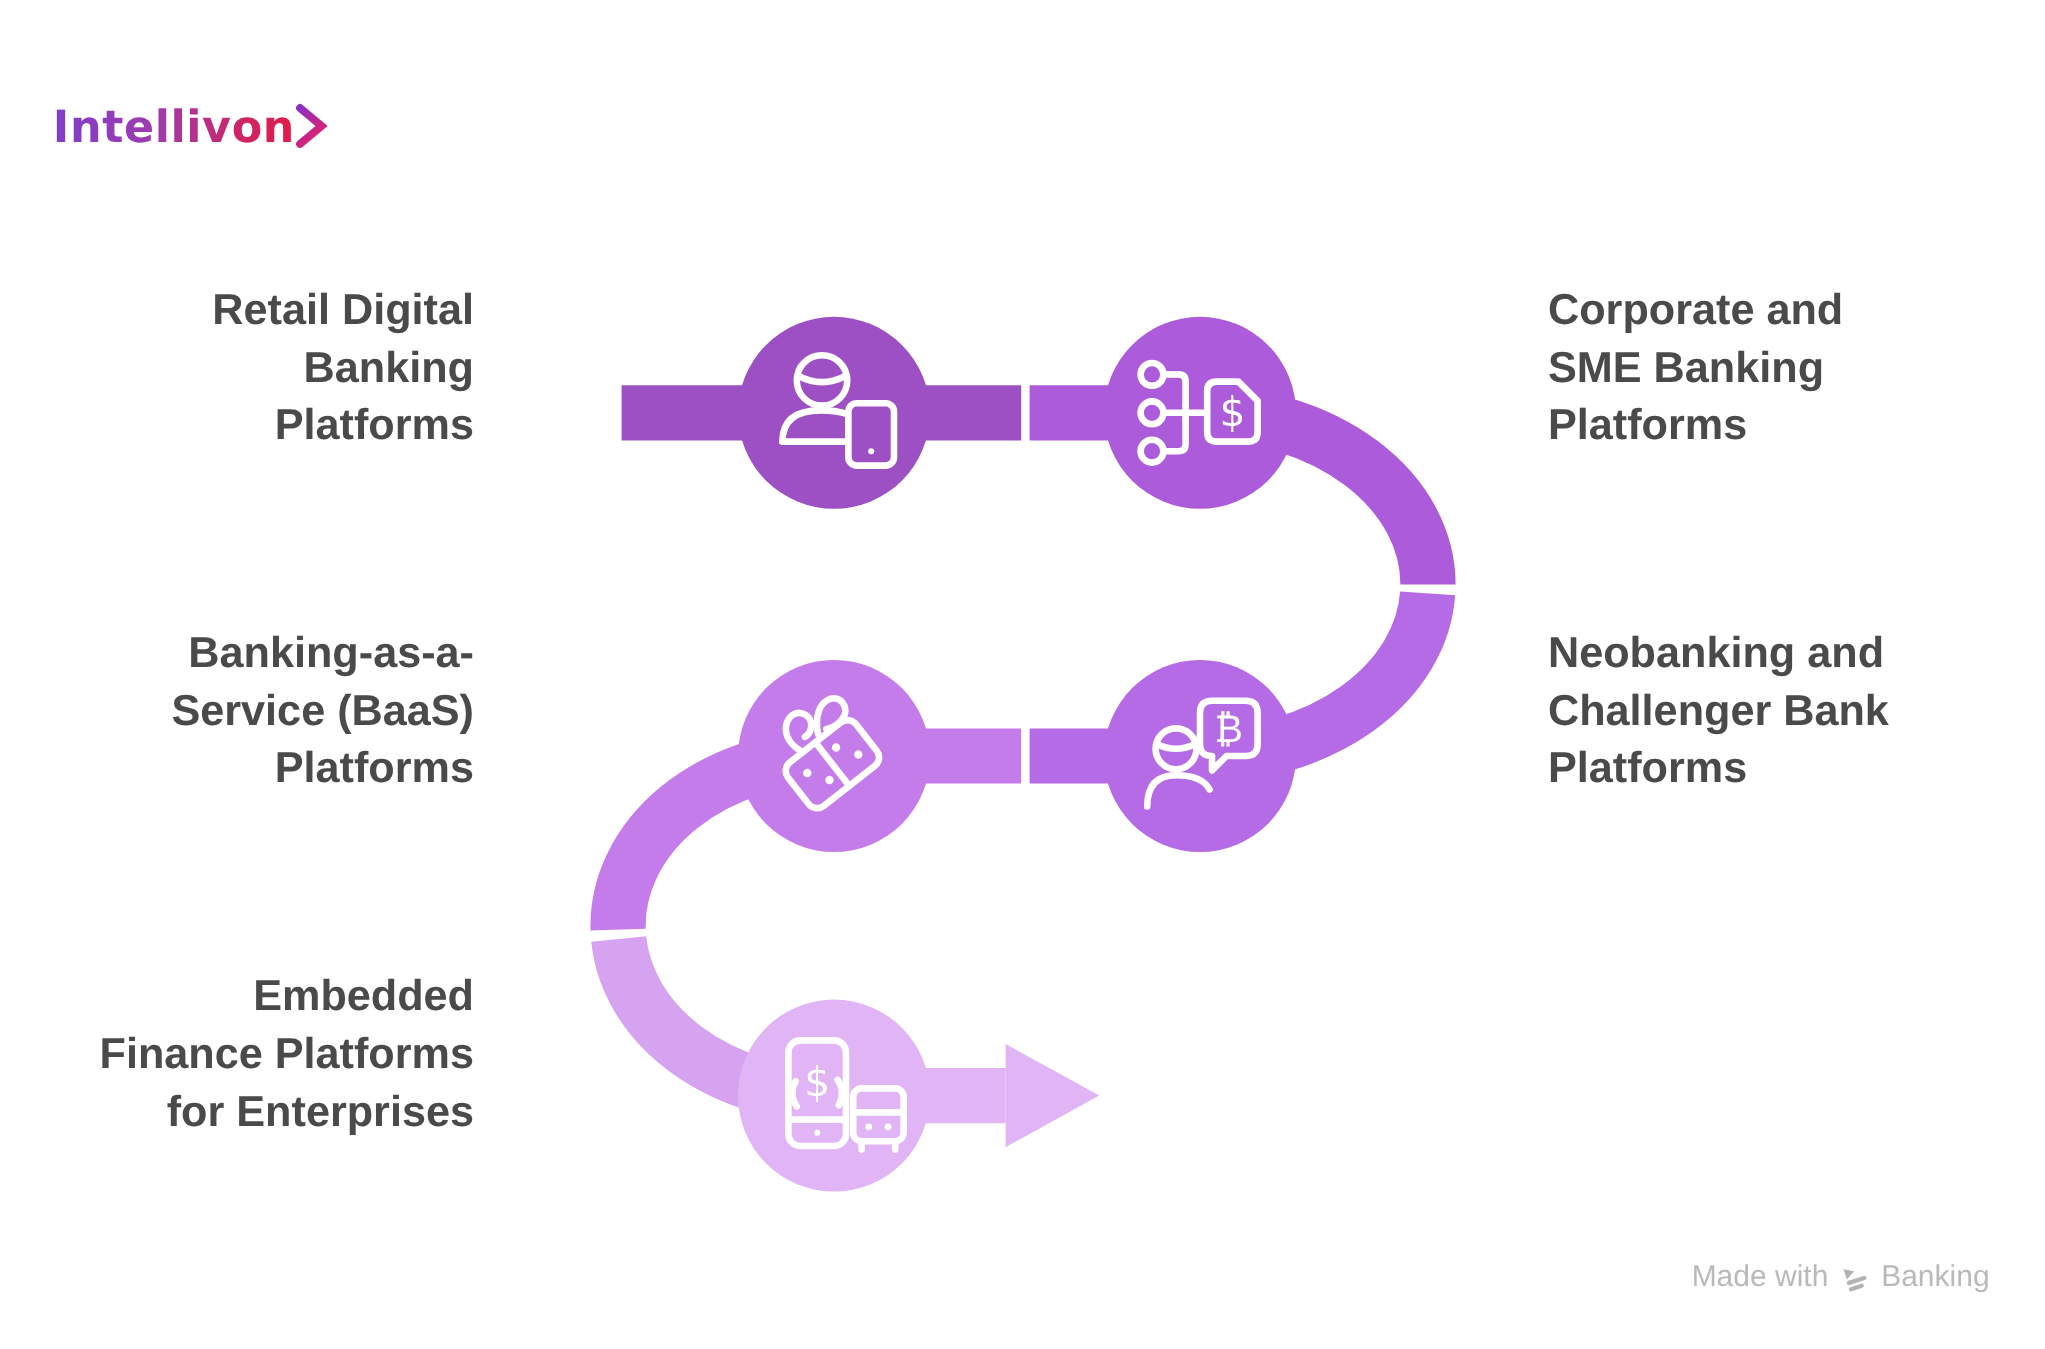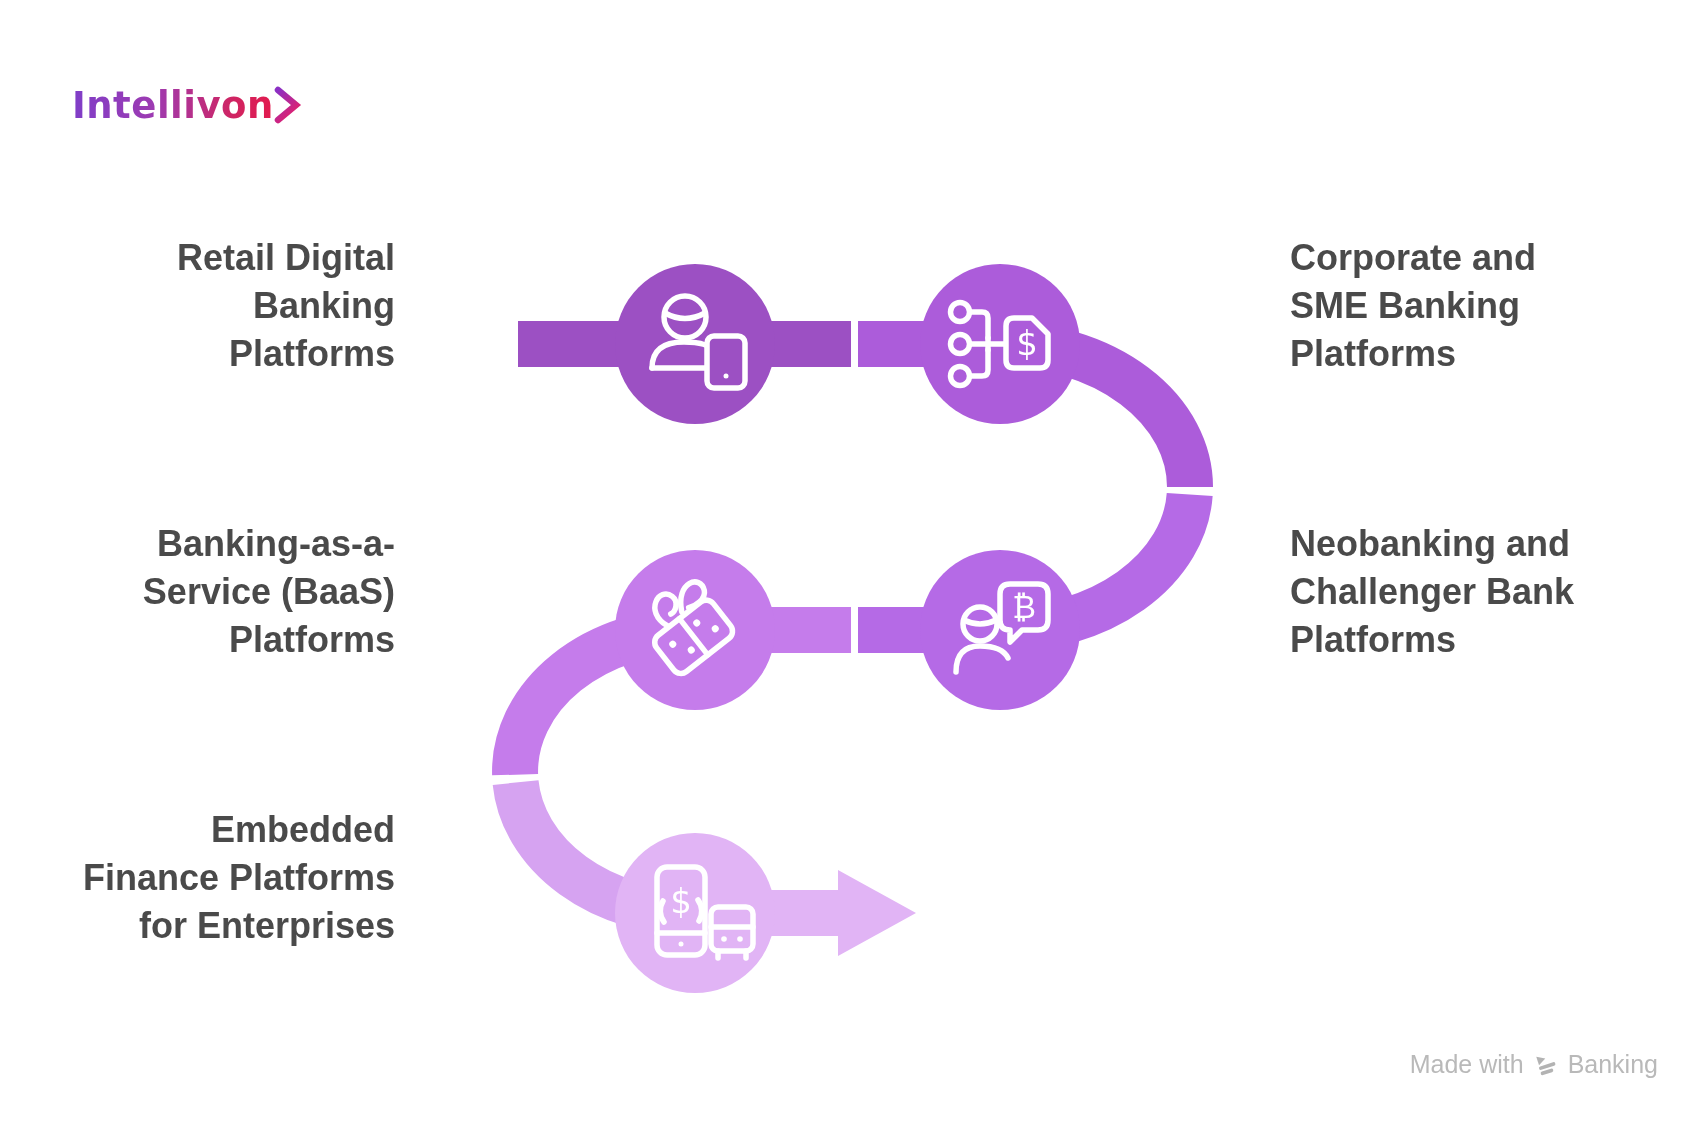--- a/index.html
+++ b/index.html
@@ -1,21 +1,21 @@
 <!DOCTYPE html>
 <html><head>
 <meta charset="utf-8">
 <style>
   html,body{margin:0;padding:0;background:#ffffff;}
   .canvas{
     position:relative;width:1704px;height:1124px;background:#ffffff;overflow:hidden;
     font-family:"Liberation Sans",sans-serif;
   }
   
-  .logo{position:absolute;left:72px;top:86px;display:flex;align-items:center;justify-content:center;}
+  .logo{position:absolute;left:44px;top:86px;display:flex;align-items:center;justify-content:center;}
   .logo-text{
     font-family:"DejaVu Sans",sans-serif;
     font-size:37px;font-weight:700;letter-spacing:.5px;line-height:1;
     background:linear-gradient(90deg,#7f3ec8 0%,#9d3bb2 40%,#d02462 80%,#e31a4d 100%);
     -webkit-background-clip:text;background-clip:text;color:transparent;
   }
   .logo-chevron{display:block;}
   
   .snake{position:absolute;left:0;top:0;}
   
@@ -24,21 +24,21 @@
     font-family:"Liberation Sans",sans-serif;
   }
   .node-label span{display:block;}
   .label-left{right:1309px;width:420px;text-align:right;}
   .label-right{left:1290px;width:460px;text-align:left;}
   .pos-row1{top:234px;}
   .pos-row2{top:520px;}
   .pos-row3{top:806px;}
   
   .credit{
-    position:absolute;right:46px;top:1050px;display:flex;align-items:flex-start;gap:8px;
+    position:absolute;right:46px;top:1050px;display:flex;align-items:flex-end;gap:8px;
     font-size:25px;color:#b9b9b9;font-family:"Liberation Sans",sans-serif;font-weight:400;
   }
 </style>
 </head>
 <body>
 
 <div class="canvas">
 
   <div class="logo">
     <div class="logo-text">Intellivon</div>

